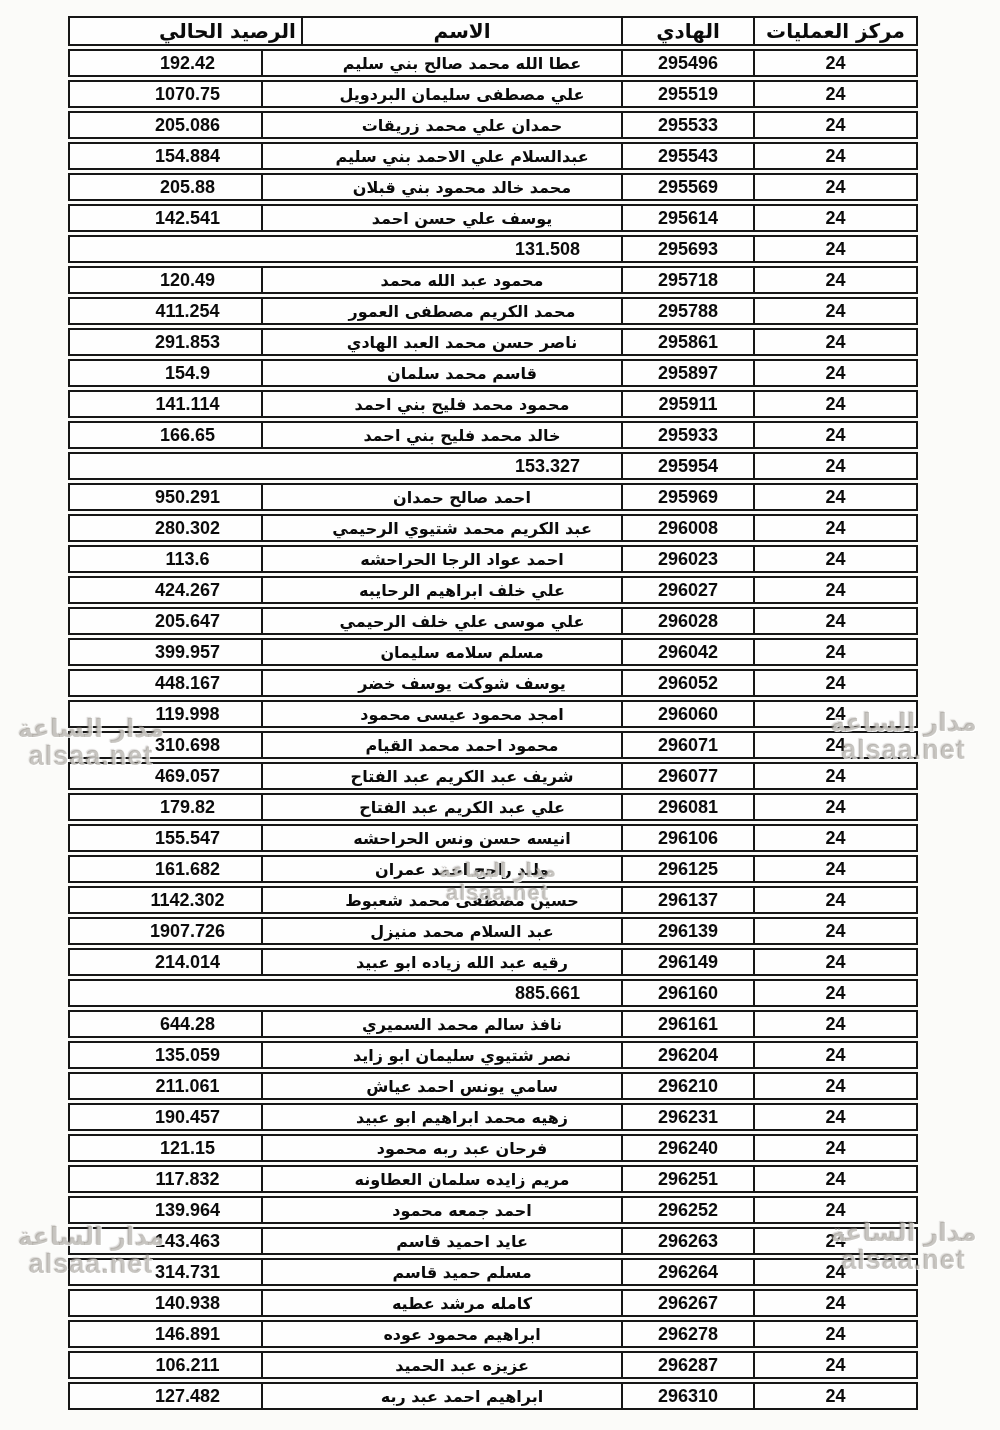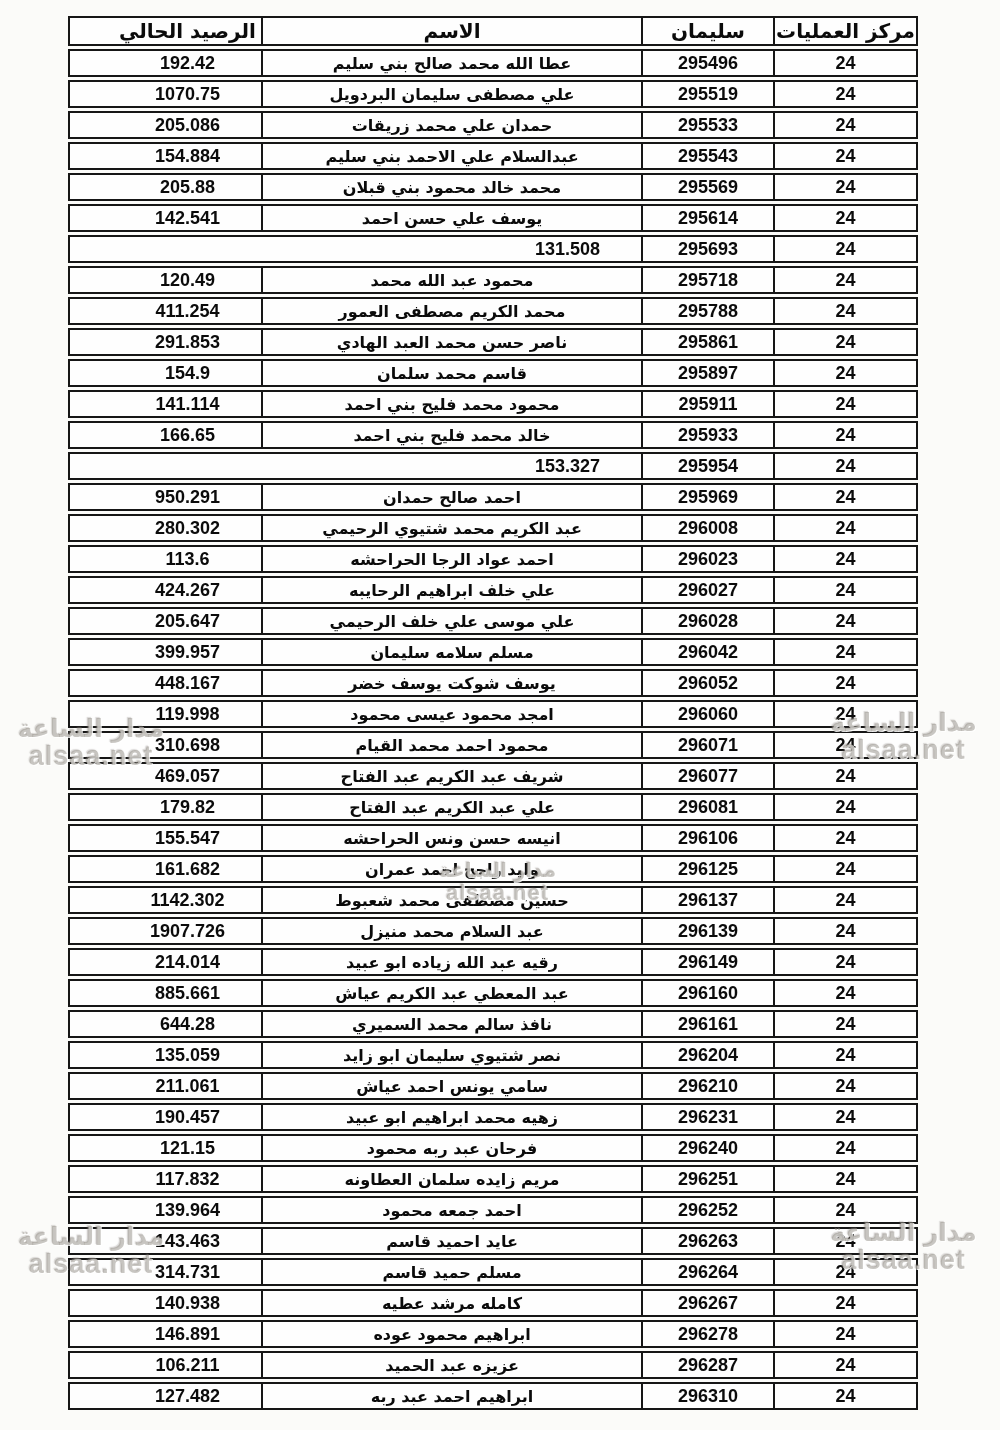--- a/index.html
+++ b/index.html
@@ -42,35 +42,36 @@
     align-items: center;
     justify-content: center;
     font-weight: bold;
     color: #0b0b0b;
     white-space: nowrap;
     overflow: hidden;
   }
   .cell:not(:first-child) {
     border-right: 2px solid #161616; 
   }
-  .col-center     { width: 141px; }
+  .col-center     { width: 161px; }
   .col-subscriber { width: 132px; }
-  .col-name       { width: 380px; }
+  .col-name       { width: 320px; }
   .col-balance    { width: 149px; }
   .header .cell {
     font-size: 20px;
     letter-spacing: 0;
   }
   .num {
     font-family: "Liberation Sans", sans-serif;
     font-size: 18px;
     direction: ltr;
   }
   .name-cell {
     font-size: 16px;
+    margin-left: 40px;
   }
   
   .wm {
     position: absolute;
     text-align: center;
     pointer-events: none;
     font-weight: bold;
     color: rgba(148, 143, 136, 0.50);
     text-shadow: 1px 1px 0 rgba(255,255,255,0.85), -1px -1px 1px rgba(110,105,100,0.25);
     line-height: 1.05;
@@ -86,21 +87,21 @@
   .wm-center       { left: 415px; top: 860px;  width: 165px; }
   .wm-left-bottom  { left: -14px; top: 1224px; width: 210px; }
   .wm-right-bottom { left: 796px; top: 1220px; width: 215px; }
 </style>
 </head>
 <body>
 
 <div class="table-wrap">
   <div class="trow header">
     <div class="cell col-center">مركز العمليات</div>
-    <div class="cell col-subscriber">سليمان</div>
+    <div class="cell col-subscriber">الهادي</div>
     <div class="cell col-name">الاسم</div>
     <div class="cell col-balance">الرصيد الحالي</div>
   </div>
   <div id="table-body" style="display:flex;flex-direction:column;gap:3px;">
   <div class="trow">
     <div class="cell col-center num">24</div>
     <div class="cell col-subscriber num">295496</div>
     <div class="cell col-name name-cell">عطا الله محمد صالح بني سليم</div>
     <div class="cell col-balance num">192.42</div>
   </div>
@@ -302,21 +303,20 @@
   <div class="trow">
     <div class="cell col-center num">24</div>
     <div class="cell col-subscriber num">296149</div>
     <div class="cell col-name name-cell">رقيه عبد الله زياده ابو عبيد</div>
     <div class="cell col-balance num">214.014</div>
   </div>
 
   <div class="trow">
     <div class="cell col-center num">24</div>
     <div class="cell col-subscriber num">296160</div>
-    <div class="cell col-name name-cell">عبد المعطي عبد الكريم عياش</div>
     <div class="cell col-balance num">885.661</div>
   </div>
 
   <div class="trow">
     <div class="cell col-center num">24</div>
     <div class="cell col-subscriber num">296161</div>
     <div class="cell col-name name-cell">نافذ سالم محمد السميري</div>
     <div class="cell col-balance num">644.28</div>
   </div>
 

